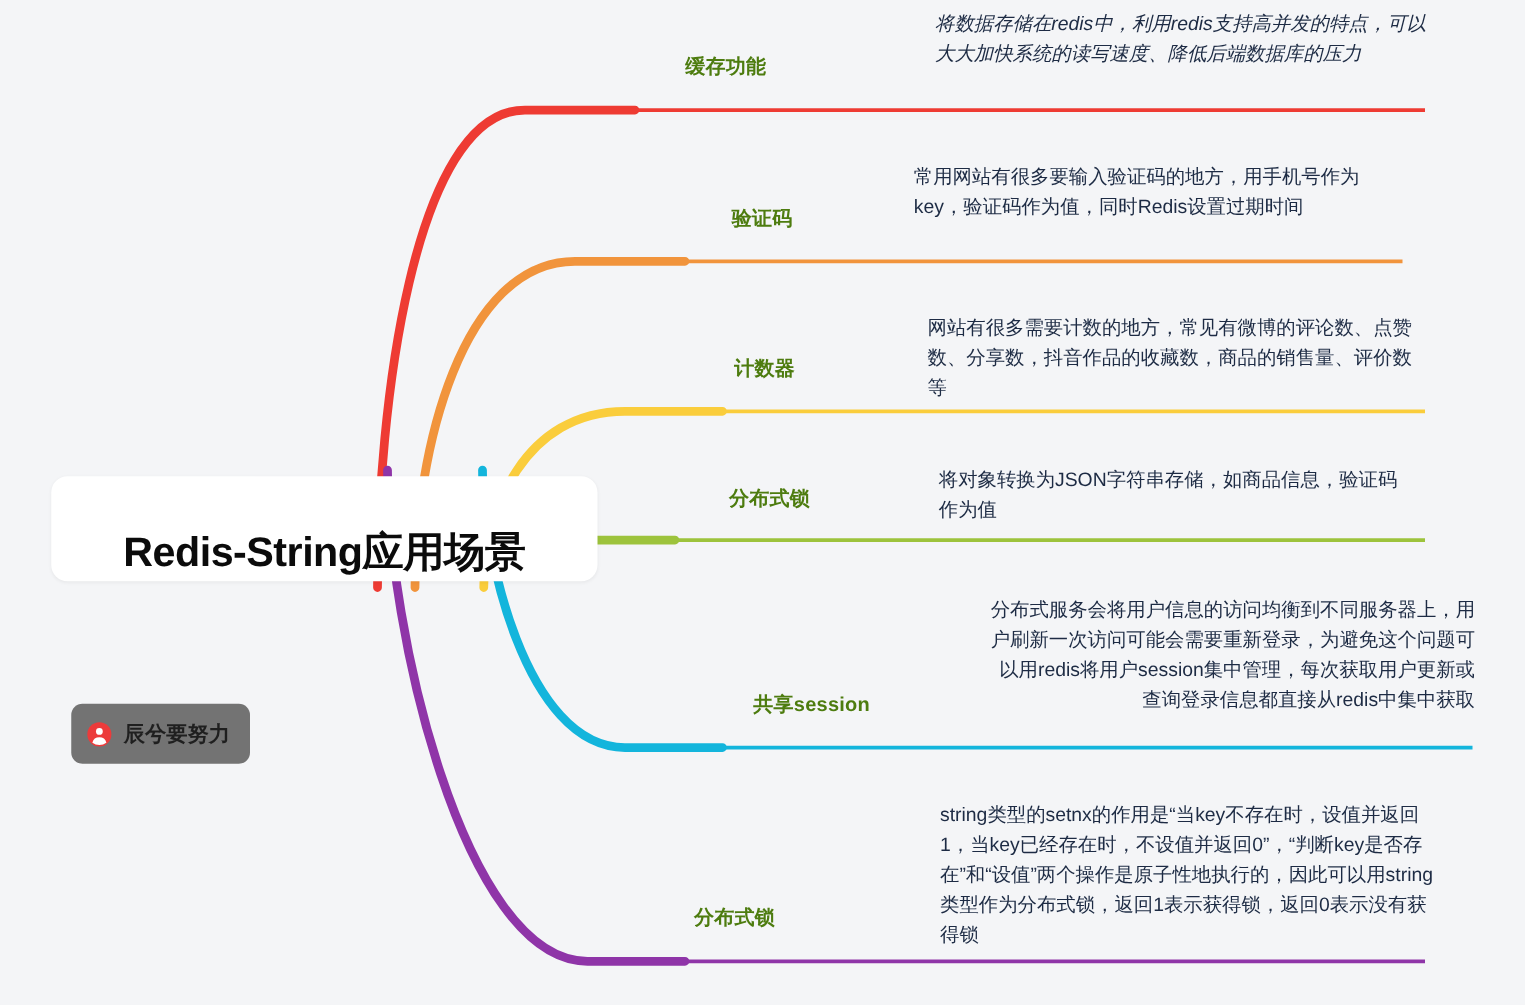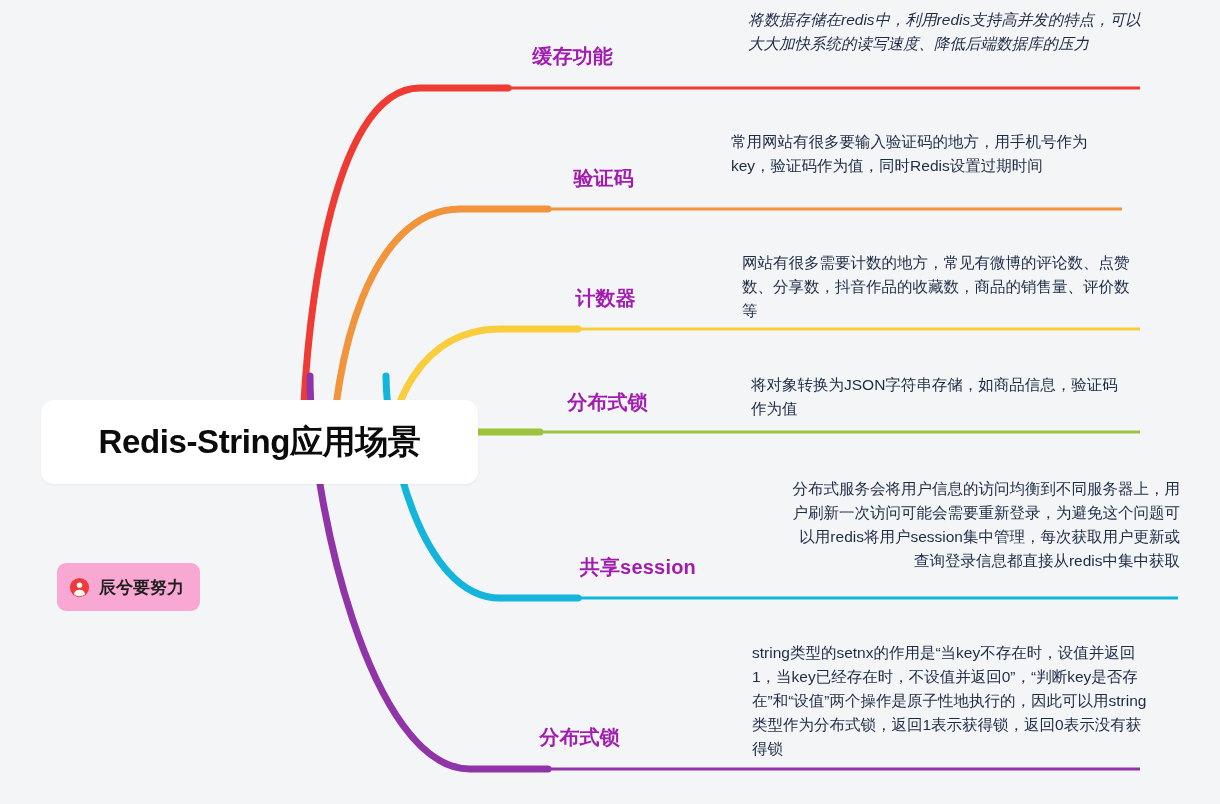--- a/index.html
+++ b/index.html
@@ -28,27 +28,27 @@
   .branch-flat {
     fill: none;
     stroke-linecap: butt;
     stroke-width: 3;
   }
 
   
   .center-node {
     position: absolute;
     left: 41px;
-    top: 400px;
+    top: 381px;
     width: 437px;
     height: 84px;
     background: #ffffff;
     border-radius: 13px;
     display: flex;
-    align-items: center;
+    align-items: flex-end;
     justify-content: center;
     box-shadow: 0 1px 3px rgba(0,0,0,0.05);
     z-index: 5;
   }
   .center-node-title {
     font-size: 33px;
     font-weight: bold;
     color: #0b0b0b;
     letter-spacing: -0.4px;
     white-space: nowrap;
@@ -80,23 +80,23 @@
     white-space: nowrap;
   }
 
   
   .branch {
     position: absolute;
     z-index: 4;
   }
   .branch-label {
     position: absolute;
-    font-size: 20px;
+    font-size: 16px;
     font-weight: bold;
-    color: #a21caf;
+    color: #4d7c0f;
     white-space: nowrap;
     text-align: right;
     letter-spacing: 0.2px;
   }
   .branch-desc {
     position: absolute;
     font-size: 15.5px;
     line-height: 1.55;
     color: #1d2b44;
     font-weight: 400;
@@ -123,21 +123,21 @@
   <path class="branch-flat" d="M566,598 L1178,598" stroke="#13b5dc"></path>
 
   <path class="branch-curve" d="M310,376 C310,500 370,769 470,769 L548,769" stroke="#8f35a8"></path>
   <path class="branch-flat" d="M536,769 L1140,769" stroke="#8f35a8"></path>
 </svg>
 
 <div class="center-node" style="background: rgb(255, 255, 255);">
   <div class="center-node-title" style="color: rgb(11, 11, 11);">Redis-String应用场景</div>
 </div>
 
-<div class="watermark" style="background: #f9a8d4;">
+<div class="watermark" style="background: #737373;">
   <svg class="watermark-icon" viewBox="0 0 24 24" xmlns="http://www.w3.org/2000/svg">
     <circle cx="12" cy="12" r="11" fill="#ec3b3b"></circle>
     <circle cx="12" cy="9.3" r="3.1" fill="#ffffff"></circle>
     <path d="M5.6 19.6a6.6 6.6 0 0 1 12.8 0 11 11 0 0 1-12.8 0z" fill="#ffffff"></path>
   </svg>
   <span class="watermark-text">辰兮要努力</span>
 </div>
 
 <div class="branch">
   <div class="branch-label" style="left:445px; top:43px; width:168px;">缓存功能</div>

